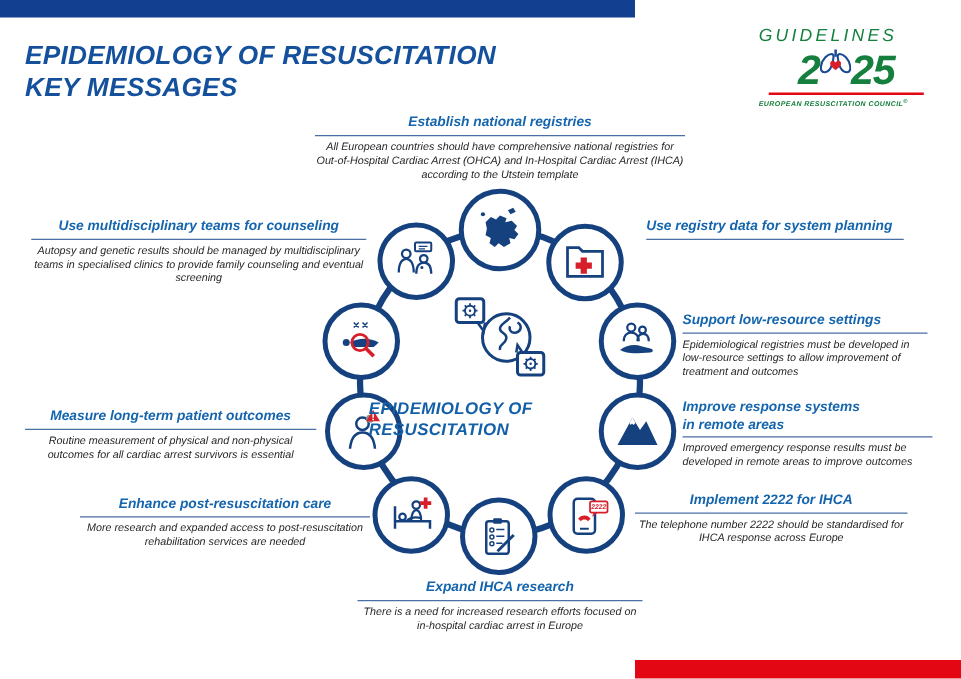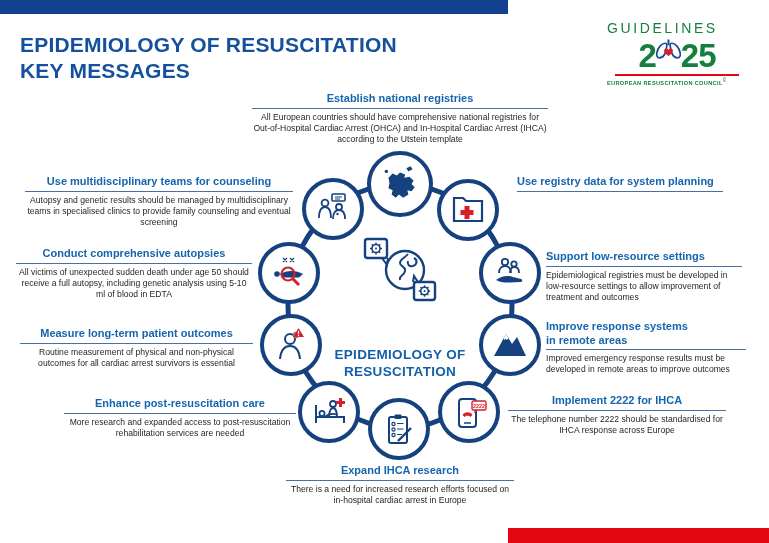--- a/index.html
+++ b/index.html
@@ -1,18 +1,18 @@
 <!DOCTYPE html>
 <html><head>
 <meta charset="utf-8">
 <style>
   html,body { margin:0; padding:0; background:#ffffff; }
   .canvas {
     position:relative; width:769px; height:543px; background:#ffffff;
-    font-family:"Liberation Sans", sans-serif; overflow:hidden;
+    font-family:"Liberation Sans", sans-serif; overflow:hidden;font-style:italic;
   }
   .top-bar { position:absolute; left:0; top:0; width:508px; height:14px; background:#123f8f; }
   .bottom-bar { position:absolute; left:508px; top:528px; width:261px; height:15px; background:#e30613; }
 
   .main-title {
     position:absolute; left:20px; top:32px; font-size:21px; font-weight:bold;
     color:#15509d; line-height:26px; letter-spacing:0.2px;
   }
 
   .logo { position:absolute; right:22px; top:20px; width:140px; text-align:left; color:#15803d; }
@@ -37,22 +37,22 @@
   .n-autopsy   { left:258px; top:242px; }
   .n-hand      { left:479px; top:242px; }
   .n-warning   { left:260px; top:314px; }
   .n-mountain  { left:479px; top:314px; }
   .n-bed       { left:298px; top:381px; }
   .n-phone     { left:438px; top:381px; }
   .n-clipboard { left:368px; top:398px; }
 
   .hub-globe { position:absolute; left:358px; top:232px; }
   .hub-title {
-    position:absolute; left:295px; top:318px; width:210px; text-align:center;
-    font-size:13.5px; font-weight:bold; color:#1460a8; line-height:17px; letter-spacing:0.3px;margin-top:28px;
+    position:absolute; left:295px; top:318px; width:210px; 
+    font-size:13.5px; font-weight:bold; color:#1460a8; line-height:17px; letter-spacing:0.3px;
   }
 
   .msg { position:absolute; }
   .msg h3 {
     margin:0; font-size:11px; font-weight:bold; color:#1565ae;
     padding-bottom:2px; border-bottom:1.2px solid #4a6fa5; line-height:13.5px;
   }
   .msg p { margin:3px 0 0; font-size:8.6px; line-height:11.3px; color:#262626; }
   .m-center { text-align:center; }
   .m-right  { text-align:center; }
@@ -258,23 +258,19 @@
   <div class="msg m6 m-right">
     <h3><span>Enhance post-resuscitation care</span></h3>
     <p>More research and expanded access to post-resuscitation rehabilitation services are needed</p>
   </div>
 
   <div class="msg m7 m-right">
     <h3><span>Measure long-term patient outcomes</span></h3>
     <p>Routine measurement of physical and non-physical outcomes for all cardiac arrest survivors is essential</p>
   </div>
 
-  <div class="msg m8 m-right">
-    <h3><span>Conduct comprehensive autopsies</span></h3>
-    <p>All victims of unexpected sudden death under age 50 should receive a full autopsy, including genetic analysis using 5-10 ml of blood in EDTA</p>
-  </div>
 
   <div class="msg m9 m-right">
     <h3><span>Use multidisciplinary teams for counseling</span></h3>
     <p>Autopsy and genetic results should be managed by multidisciplinary teams in specialised clinics to provide family counseling and eventual screening</p>
   </div>
 
 </div>
 
 </body></html>

